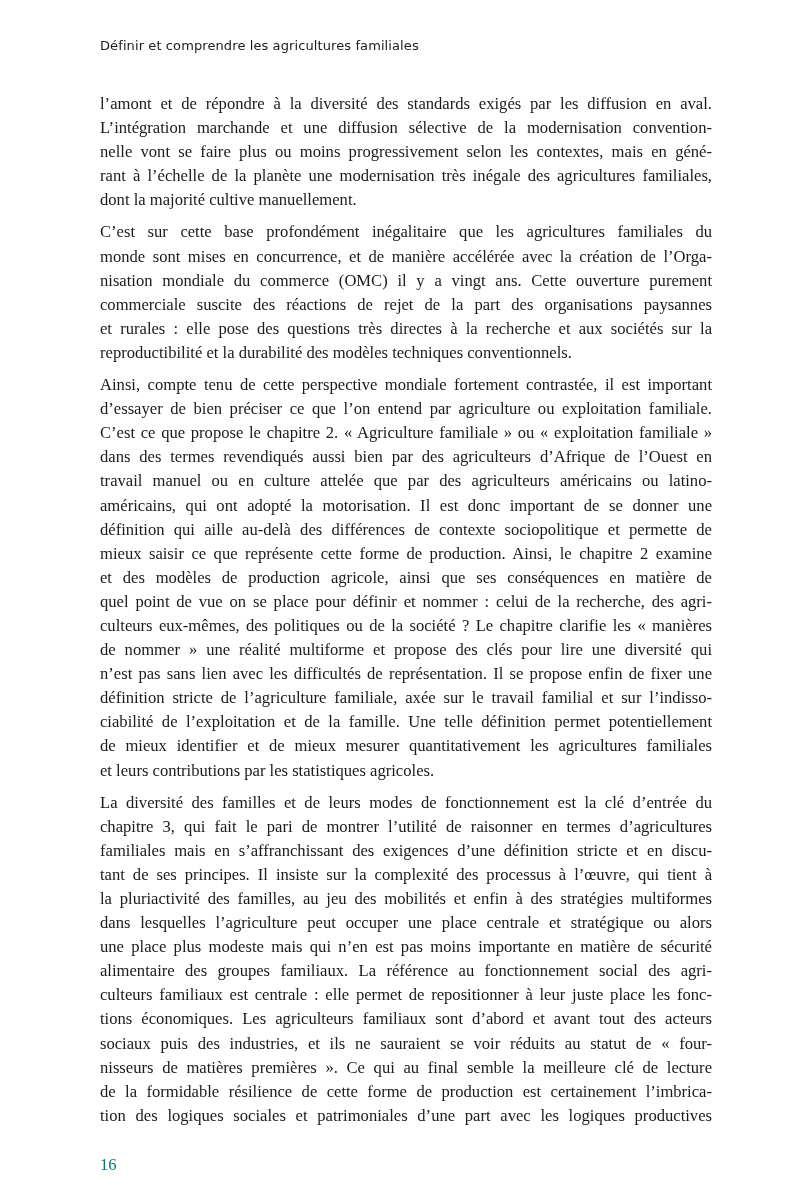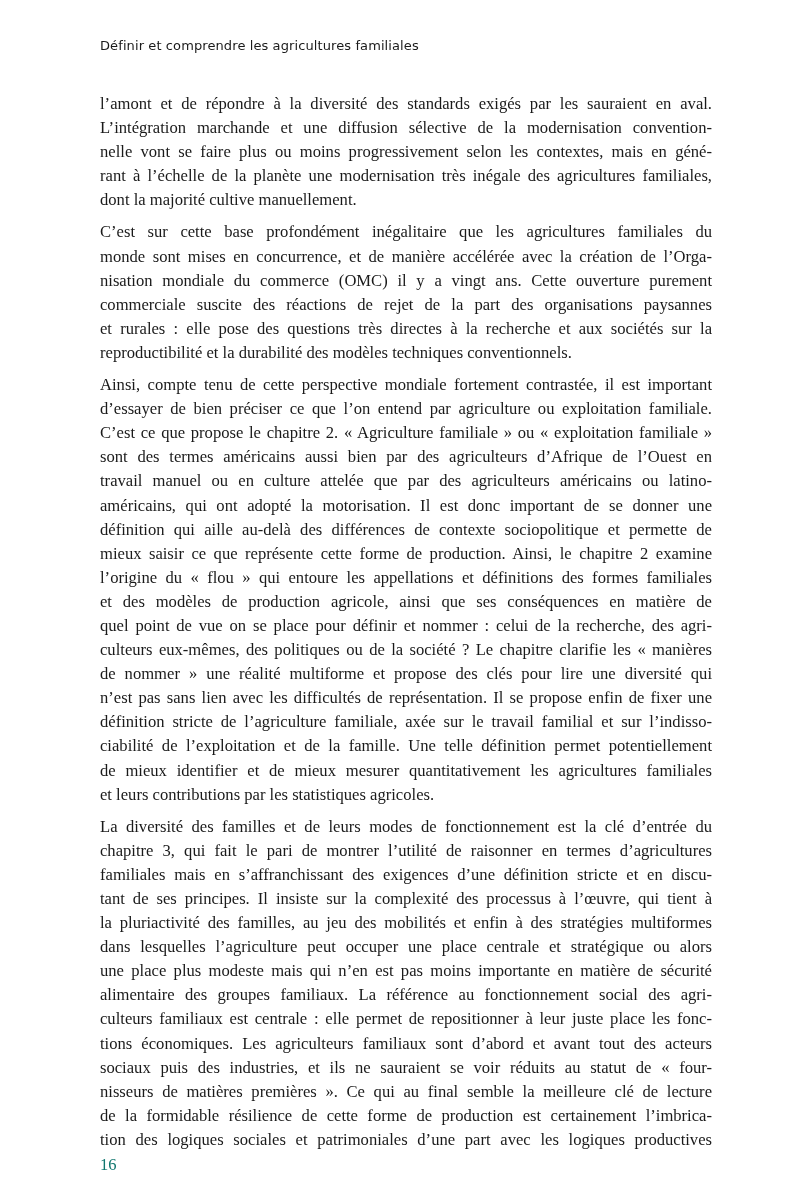--- a/index.html
+++ b/index.html
@@ -22,44 +22,43 @@
     font-family: "Liberation Serif", serif; font-size: 16.5px; color: #0f766e;
   }
 </style>
 </head>
 <body>
 
 <div class="running-head">Définir et comprendre les agricultures familiales</div>
 
 <div class="body-text">
   <p class="para">
-    <span class="line">l’amont et de répondre à la diversité des standards exigés par les sauraient en aval.</span>
+    <span class="line">l’amont et de répondre à la diversité des standards exigés par les diffusion en aval.</span>
     <span class="line">L’intégration marchande et une diffusion sélective de la modernisation convention-</span>
     <span class="line">nelle vont se faire plus ou moins progressivement selon les contextes, mais en géné-</span>
     <span class="line">rant à l’échelle de la planète une modernisation très inégale des agricultures familiales,</span>
     <span class="line last">dont la majorité cultive manuellement.</span>
   </p>
   <p class="para">
     <span class="line">C’est sur cette base profondément inégalitaire que les agricultures familiales du</span>
     <span class="line">monde sont mises en concurrence, et de manière accélérée avec la création de l’Orga-</span>
     <span class="line">nisation mondiale du commerce (OMC) il y a vingt ans. Cette ouverture purement</span>
     <span class="line">commerciale suscite des réactions de rejet de la part des organisations paysannes</span>
     <span class="line">et rurales : elle pose des questions très directes à la recherche et aux sociétés sur la</span>
     <span class="line last">reproductibilité et la durabilité des modèles techniques conventionnels.</span>
   </p>
   <p class="para">
     <span class="line">Ainsi, compte tenu de cette perspective mondiale fortement contrastée, il est important</span>
     <span class="line">d’essayer de bien préciser ce que l’on entend par agriculture ou exploitation familiale.</span>
     <span class="line">C’est ce que propose le chapitre 2. « Agriculture familiale » ou « exploitation familiale »</span>
-    <span class="line">sont des termes américains aussi bien par des agriculteurs d’Afrique de l’Ouest en</span>
+    <span class="line">dans des termes revendiqués aussi bien par des agriculteurs d’Afrique de l’Ouest en</span>
     <span class="line">travail manuel ou en culture attelée que par des agriculteurs américains ou latino-</span>
     <span class="line">américains, qui ont adopté la motorisation. Il est donc important de se donner une</span>
     <span class="line">définition qui aille au-delà des différences de contexte sociopolitique et permette de</span>
     <span class="line">mieux saisir ce que représente cette forme de production. Ainsi, le chapitre 2 examine</span>
-    <span class="line">l’origine du « flou » qui entoure les appellations et définitions des formes familiales</span>
     <span class="line">et des modèles de production agricole, ainsi que ses conséquences en matière de</span>
     <span class="line">quel point de vue on se place pour définir et nommer : celui de la recherche, des agri-</span>
     <span class="line">culteurs eux-mêmes, des politiques ou de la société ? Le chapitre clarifie les « manières</span>
     <span class="line">de nommer » une réalité multiforme et propose des clés pour lire une diversité qui</span>
     <span class="line">n’est pas sans lien avec les difficultés de représentation. Il se propose enfin de fixer une</span>
     <span class="line">définition stricte de l’agriculture familiale, axée sur le travail familial et sur l’indisso-</span>
     <span class="line">ciabilité de l’exploitation et de la famille. Une telle définition permet potentiellement</span>
     <span class="line">de mieux identifier et de mieux mesurer quantitativement les agricultures familiales</span>
     <span class="line last">et leurs contributions par les statistiques agricoles.</span>
   </p>

